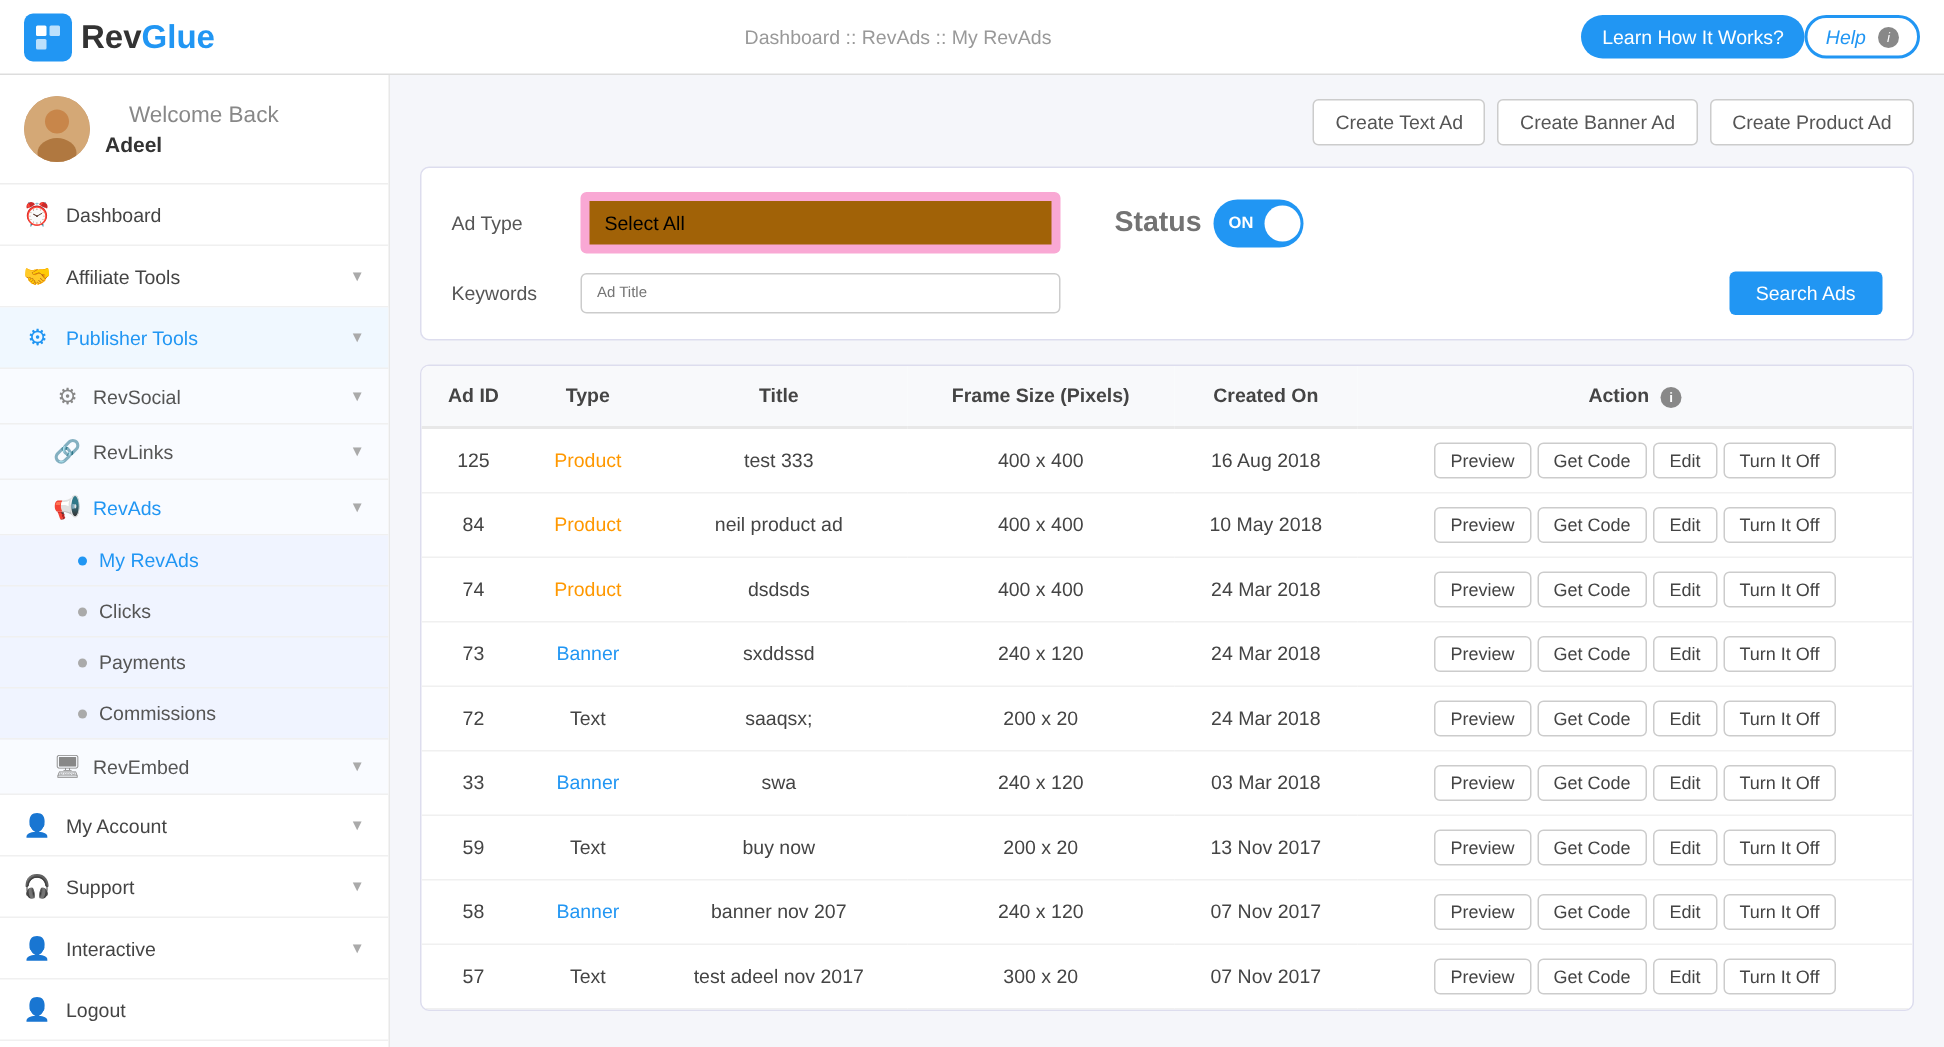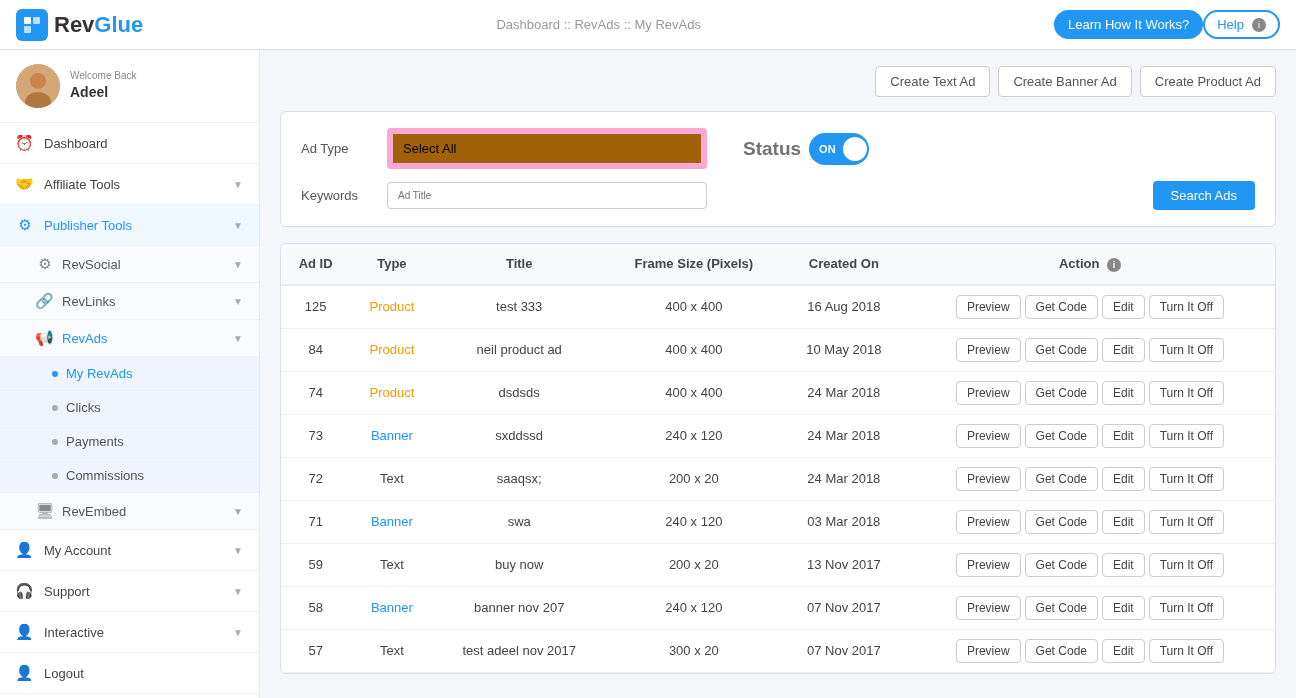--- a/index.html
+++ b/index.html
@@ -50,21 +50,21 @@
     }
     .btn-help {
       background: #fff;
       color: #2196f3;
       border: 2px solid #2196f3;
       padding: 5px 12px;
       border-radius: 20px;
       cursor: pointer;
       font-size: 13px;
       font-weight: 500;
-      display: flex; align-items: center; gap: 4px;
+      display: flex; align-items: center; gap: 4px; font-style: italic;
     }
 
     
     .main-layout {
       display: flex;
       flex: 1;
       overflow: hidden;
     }
 
     
@@ -83,21 +83,21 @@
       border-bottom: 1px solid #eee;
     }
     .avatar {
       width: 44px; height: 44px;
       border-radius: 50%;
       background: #c8a07a;
       overflow: hidden;
       display: flex; align-items: flex-end; justify-content: center;
     }
     .profile-text { line-height: 1.4; }
-    .profile-welcome { font-size: 10px; color: #888; }
+    .profile-welcome { font-size: 15px; color: #888; margin-left: 16px; }
     .profile-name { font-size: 14px; font-weight: 600; color: #333; }
 
     .sidebar-item {
       display: flex;
       align-items: center;
       padding: 11px 16px;
       cursor: pointer;
       border-bottom: 1px solid #f0f0f0;
       color: #444;
       font-size: 13px;
@@ -534,21 +534,21 @@
     <td>
       <div class="action-btns">
         <button class="btn-action">Preview</button>
         <button class="btn-action">Get Code</button>
         <button class="btn-action">Edit</button>
         <button class="btn-action">Turn It Off</button>
       </div>
     </td>
   </tr>
             <tr>
-    <td>71</td>
+    <td>33</td>
     <td class="td-banner">Banner</td>
     <td>swa</td>
     <td>240 x 120</td>
     <td>03 Mar 2018</td>
     <td>
       <div class="action-btns">
         <button class="btn-action">Preview</button>
         <button class="btn-action">Get Code</button>
         <button class="btn-action">Edit</button>
         <button class="btn-action">Turn It Off</button>

